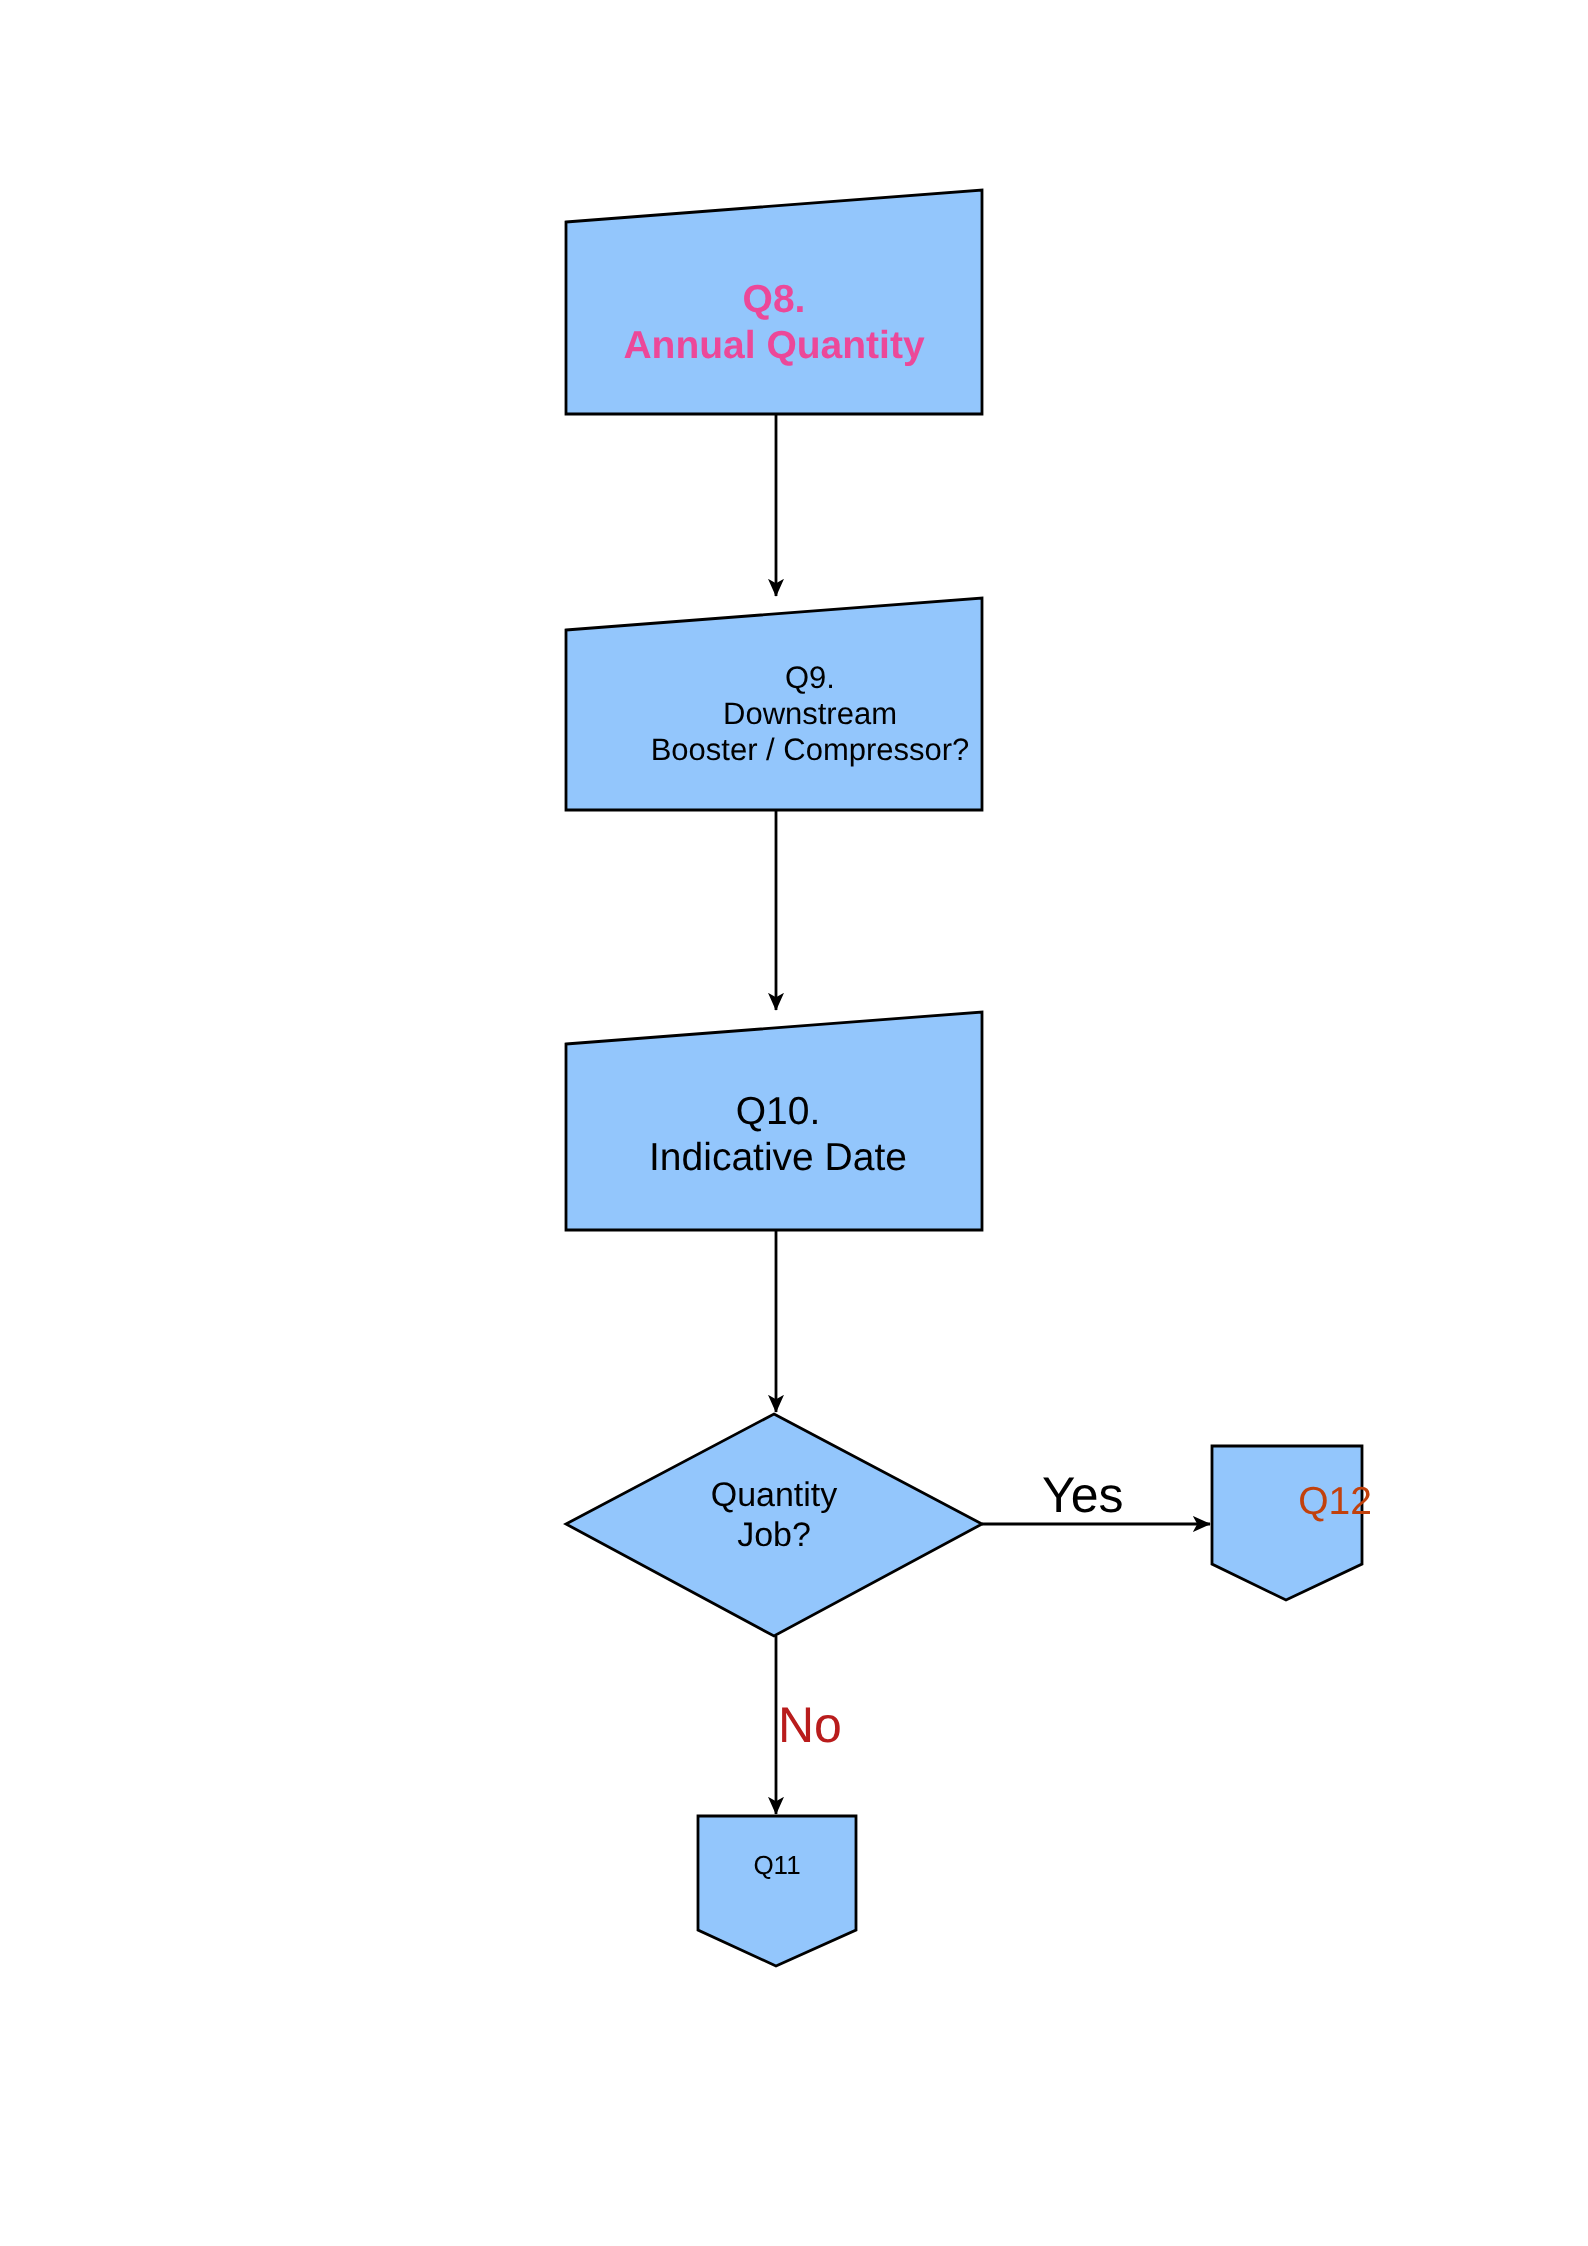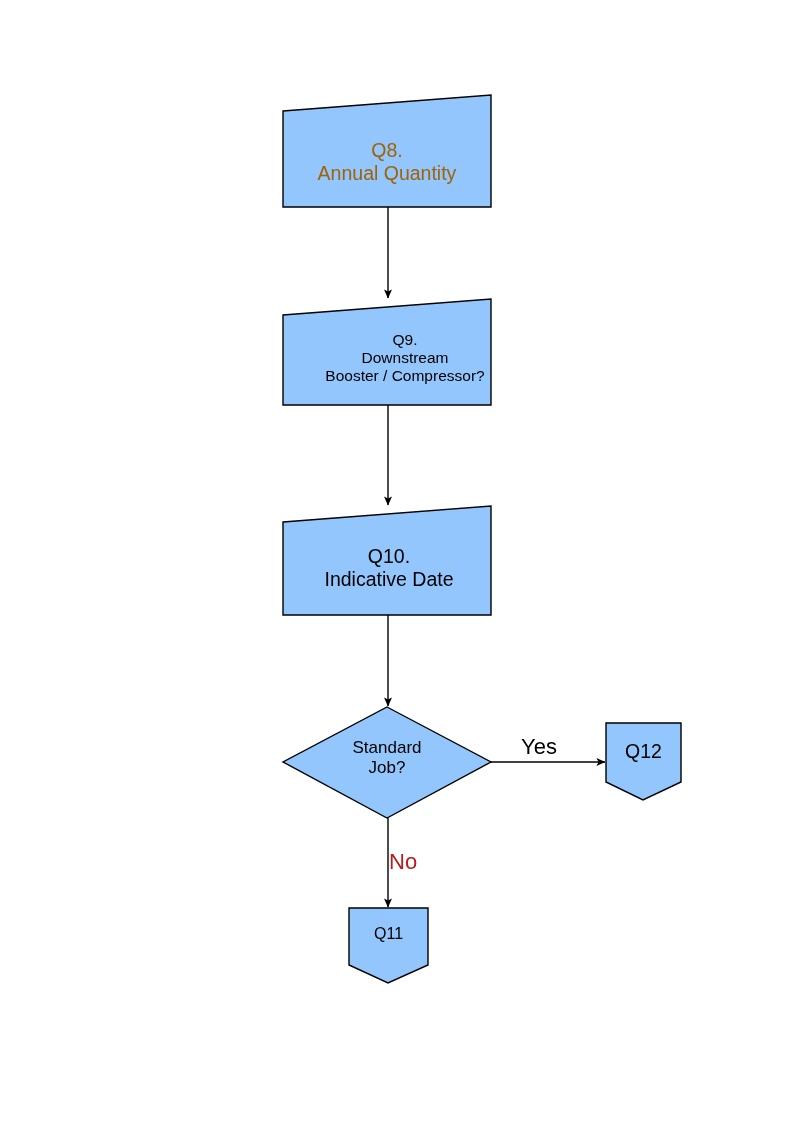--- a/index.html
+++ b/index.html
@@ -30,29 +30,29 @@
     font-family: "Liberation Sans", sans-serif;
     line-height: 1.16;
     white-space: pre;
     pointer-events: none;
     user-select: none;
   }
   .edge-label {
     position: absolute;
     color: #000000;
     font-family: "Liberation Sans", sans-serif;
-    font-size: 22px;
+    font-size: 25px;
     line-height: 1.1;
     white-space: pre;
   }
   #label-q8  { left: 283px; top: 139px; width: 208px; font-size: 19.5px; }
   #label-q9  { left: 283px; top: 331px; width: 244px; font-size: 15.5px; }
   #label-q10 { left: 283px; top: 545px; width: 212px; font-size: 19.5px; }
   #label-decision { left: 303px; top: 738px; width: 168px; font-size: 17px; }
-  #label-q11 { left: 349px; top: 925px; width: 79px; font-size: 16px; }
+  #label-q11 { left: 349px; top: 925px; width: 79px; font-size: 13px; }
   #label-q12 { left: 606px; top: 740px; width: 75px; font-size: 19.5px; }
   #label-yes { left: 521px; top: 735px; }
   #label-no  { left: 389px; top: 850px; }
 </style>
 </head>
 <body style="background: rgb(255, 255, 255);">
 
 <svg id="flowchart-canvas" viewBox="0 0 794 1123" width="794" height="1123" xmlns="http://www.w3.org/2000/svg">
 
   <defs>
@@ -78,32 +78,32 @@
   <line x1="388" y1="405" x2="388" y2="505" stroke="#000000" stroke-width="1.4" marker-end="url(#arrowhead)"></line>
 
   <line x1="388" y1="615" x2="388" y2="706" stroke="#000000" stroke-width="1.4" marker-end="url(#arrowhead)"></line>
 
   <line x1="491" y1="762" x2="605" y2="762" stroke="#000000" stroke-width="1.4" marker-end="url(#arrowhead)"></line>
 
   <line x1="388" y1="818" x2="388" y2="907" stroke="#000000" stroke-width="1.4" marker-end="url(#arrowhead)"></line>
 
 </svg>
 
-<div class="node-label" id="label-q8" style="color: #a16207;">Q8.
+<div class="node-label" id="label-q8" style="color: #ec4899; font-weight: bold;">Q8.
 Annual Quantity</div>
 
 <div class="node-label" id="label-q9" style="color: rgb(0, 0, 0);">Q9.
 Downstream
 Booster / Compressor?</div>
 
 <div class="node-label" id="label-q10" style="color: rgb(0, 0, 0);">Q10.
 Indicative Date</div>
 
-<div class="node-label" id="label-decision" style="color: rgb(0, 0, 0);">Standard
+<div class="node-label" id="label-decision" style="color: rgb(0, 0, 0);">Quantity
 Job?</div>
 
 <div class="node-label" id="label-q11" style="color: rgb(0, 0, 0);">Q11</div>
 
-<div class="node-label" id="label-q12" style="color: #000000;">Q12</div>
+<div class="node-label" id="label-q12" style="color: #c2410c; padding-left: 24px;">Q12</div>
 
 <div class="edge-label" id="label-yes" style="color: rgb(0, 0, 0);">Yes</div>
 
 <div class="edge-label" id="label-no" style="color: #b91c1c;">No</div>
 
 </body></html>

